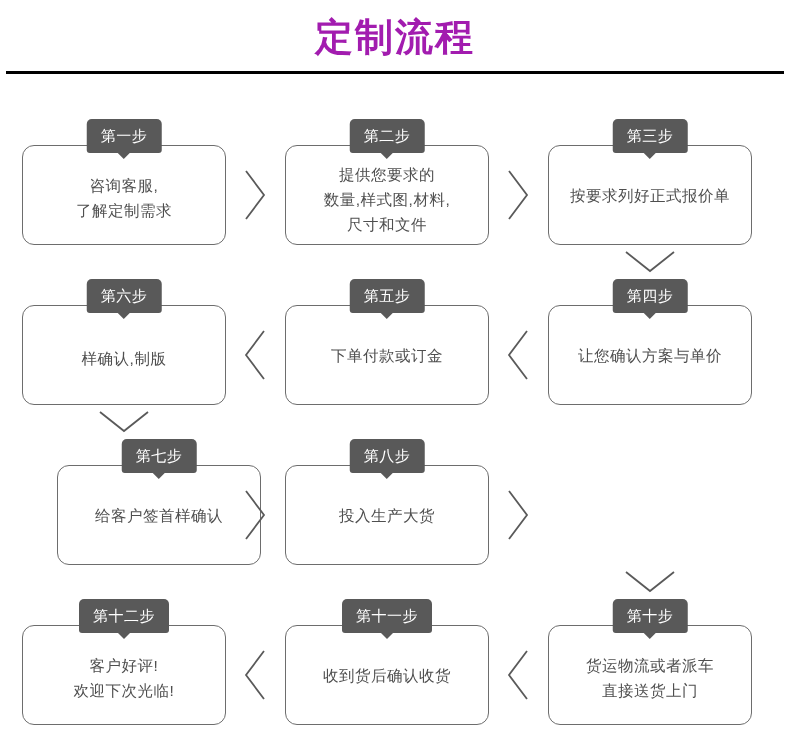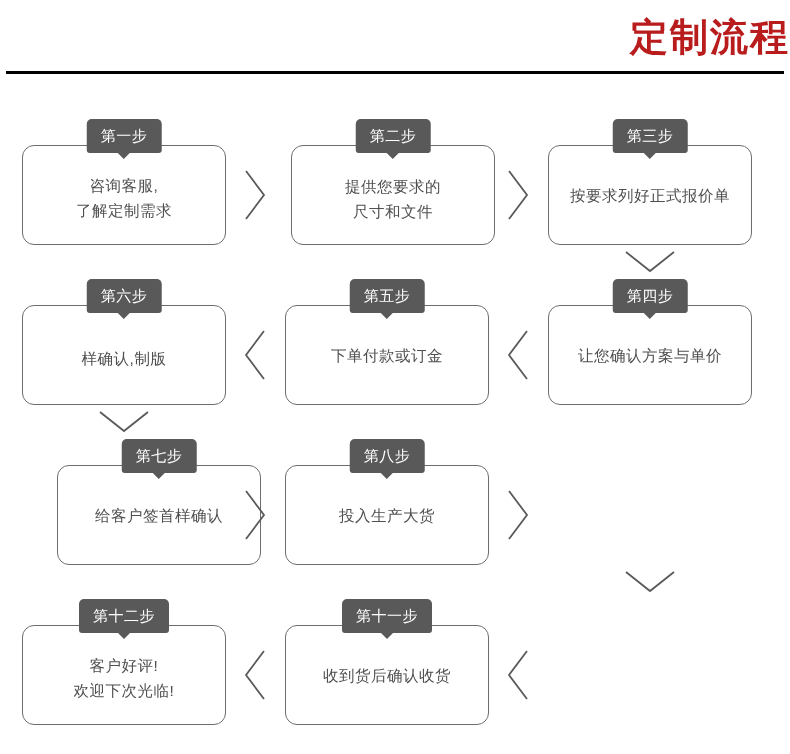--- a/index.html
+++ b/index.html
@@ -16,24 +16,24 @@
     position: relative;
   }
 
   
   .title-area {
     width: 790px;
     height: 78px;
     position: relative;
   }
   .page-title {
-    text-align: right;
+    text-align: center;
     font-size: 38px;
     font-weight: bold;
-    color: #b91c1c;
+    color: #a21caf;
     line-height: 62px;
     letter-spacing: 2px;
     padding-top: 6px;
     font-family: "Liberation Sans", "DejaVu Sans", sans-serif;
   }
   .title-rule {
     position: absolute;
     left: 6px;
     right: 6px;
     top: 71px;
@@ -132,24 +132,25 @@
 </div>
 
 <div class="flow" id="flow-root">
     <div class="step" style="left: 22px; top: 67px;">
       <div class="step-tab">第一步</div>
       <div class="step-body two-line">
         <div class="step-line">咨询客服,</div>
         <div class="step-line">了解定制需求</div>
       </div>
     </div>
-    <div class="step" style="left: 291px; top: 67px;">
+    <div class="step" style="left: 285px; top: 67px;">
       <div class="step-tab">第二步</div>
       <div class="step-body three-line">
         <div class="step-line">提供您要求的</div>
+        <div class="step-line">数量,样式图,材料,</div>
         <div class="step-line">尺寸和文件</div>
       </div>
     </div>
     <div class="step" style="left: 548px; top: 67px;">
       <div class="step-tab">第三步</div>
       <div class="step-body one-line">
         <div class="step-line">按要求列好正式报价单</div>
       </div>
     </div>
     <div class="step" style="left: 548px; top: 227px;">
@@ -173,20 +174,27 @@
     <div class="step" style="left: 22px; top: 387px; margin-left: 35px;">
       <div class="step-tab">第七步</div>
       <div class="step-body one-line">
         <div class="step-line">给客户签首样确认</div>
       </div>
     </div>
     <div class="step" style="left: 285px; top: 387px;">
       <div class="step-tab">第八步</div>
       <div class="step-body one-line">
         <div class="step-line">投入生产大货</div>
+      </div>
+    </div>
+    <div class="step" style="left: 548px; top: 547px;">
+      <div class="step-tab">第十步</div>
+      <div class="step-body two-line">
+        <div class="step-line">货运物流或者派车</div>
+        <div class="step-line">直接送货上门</div>
       </div>
     </div>
     <div class="step" style="left: 285px; top: 547px;">
       <div class="step-tab">第十一步</div>
       <div class="step-body one-line">
         <div class="step-line">收到货后确认收货</div>
       </div>
     </div>
     <div class="step" style="left: 22px; top: 547px;">
       <div class="step-tab">第十二步</div>

